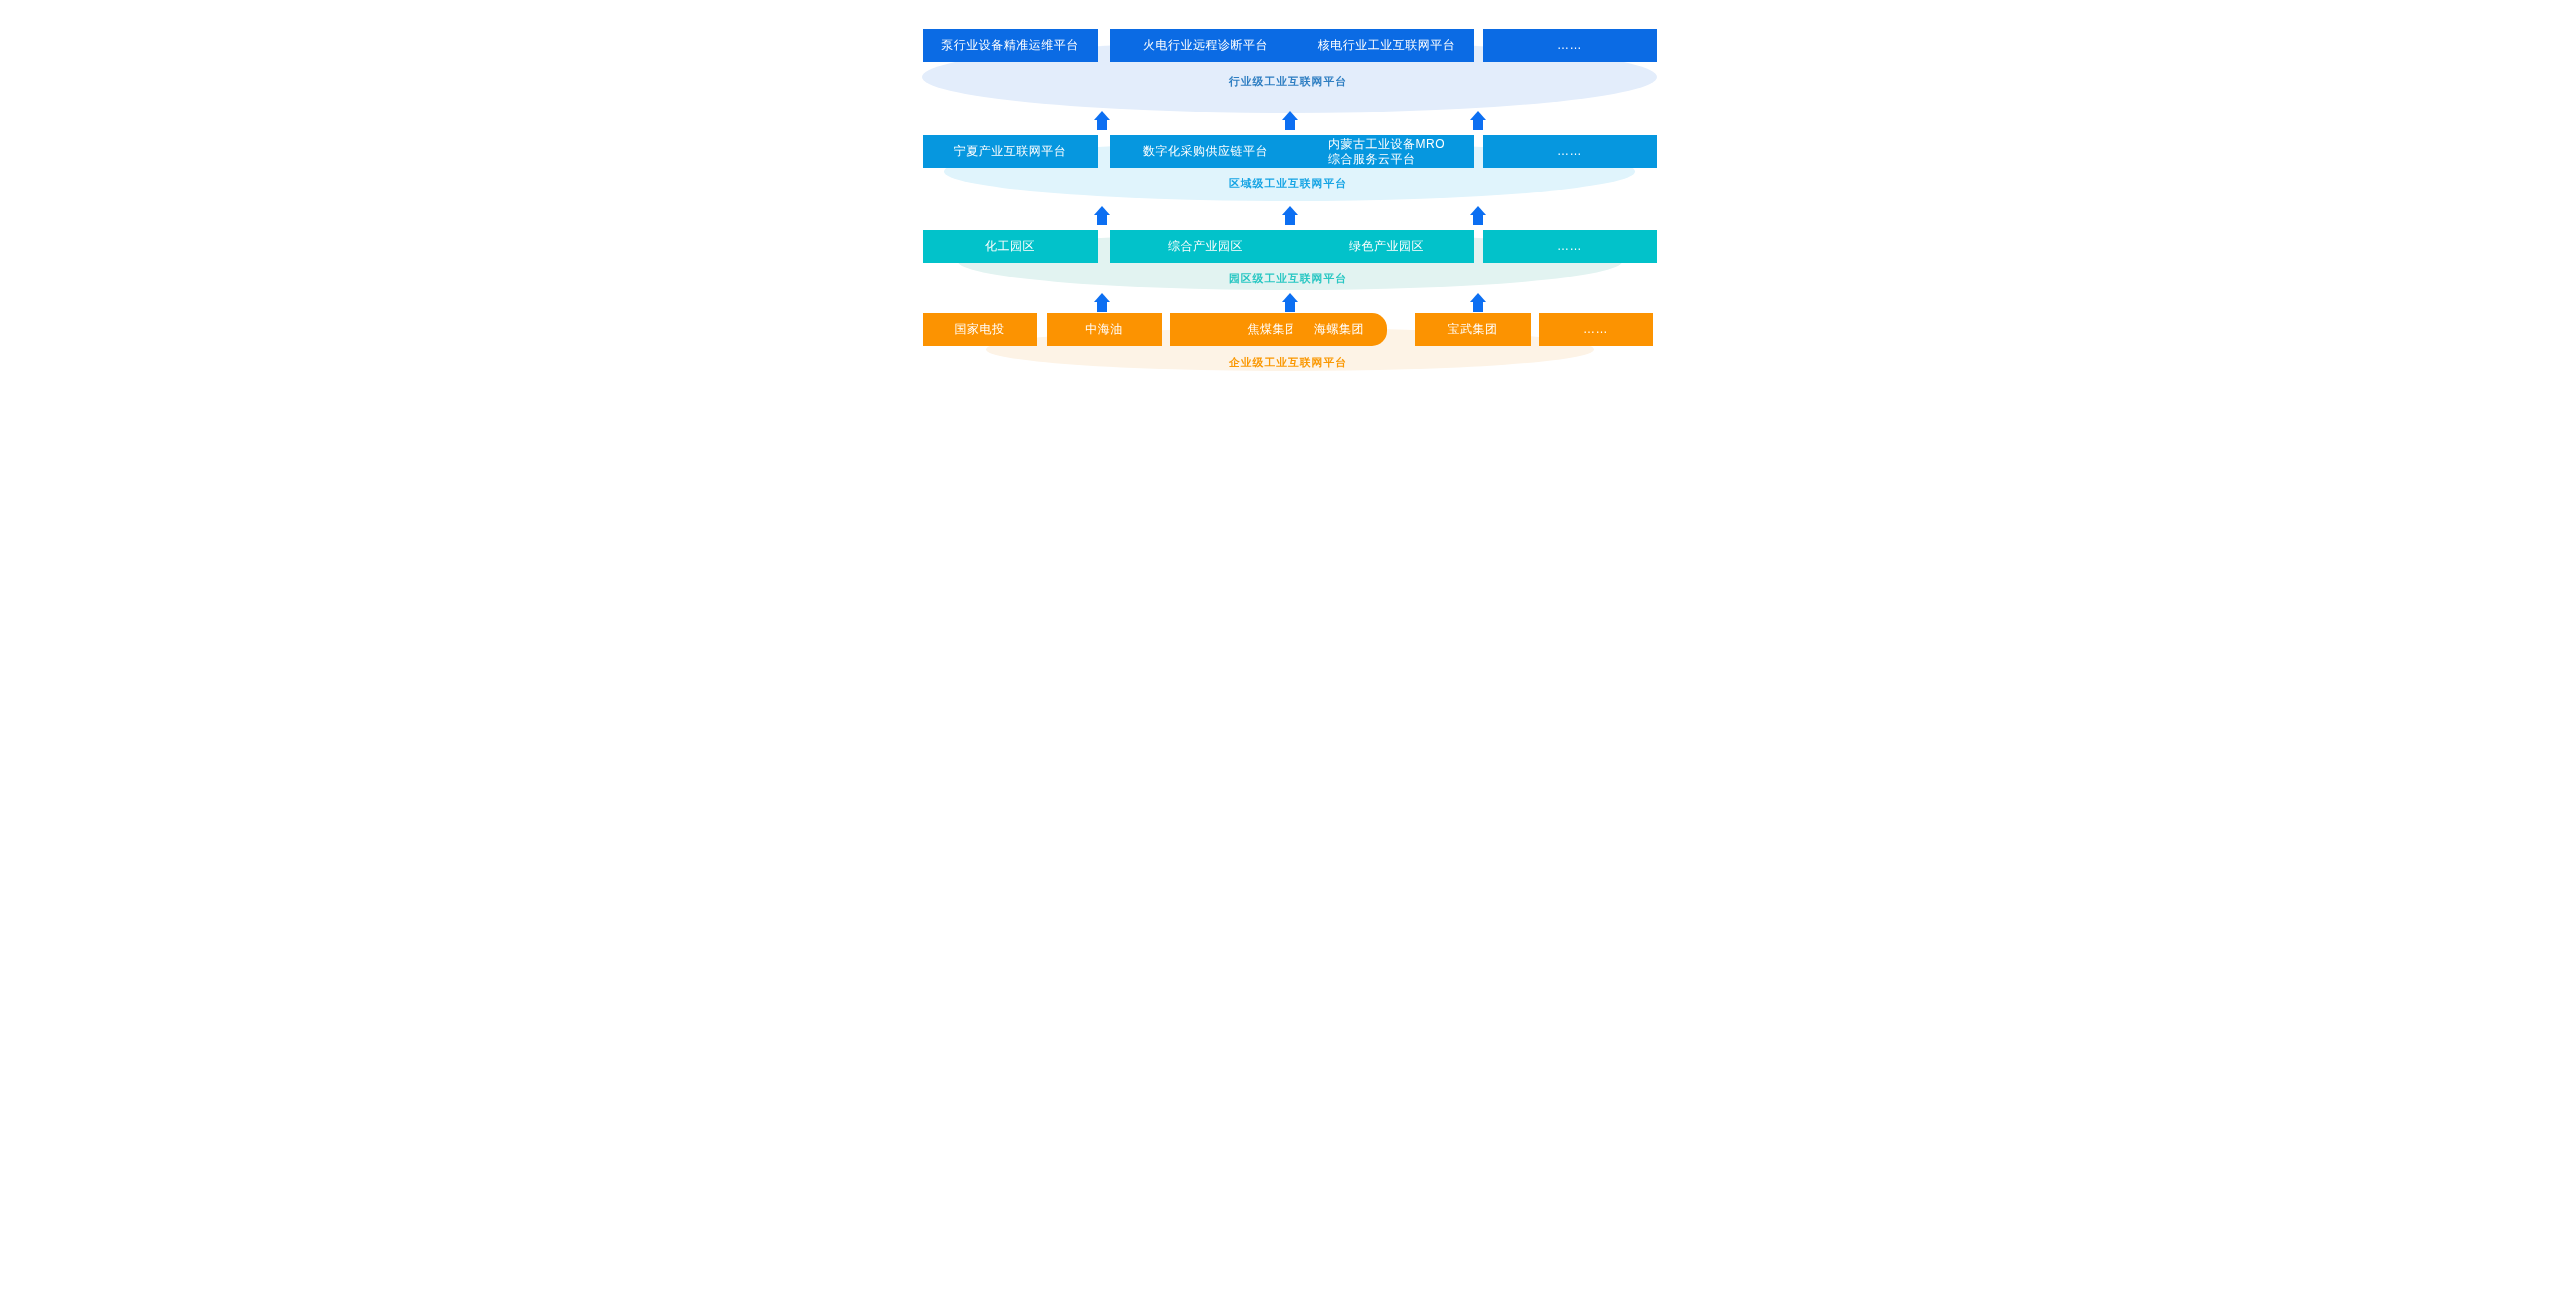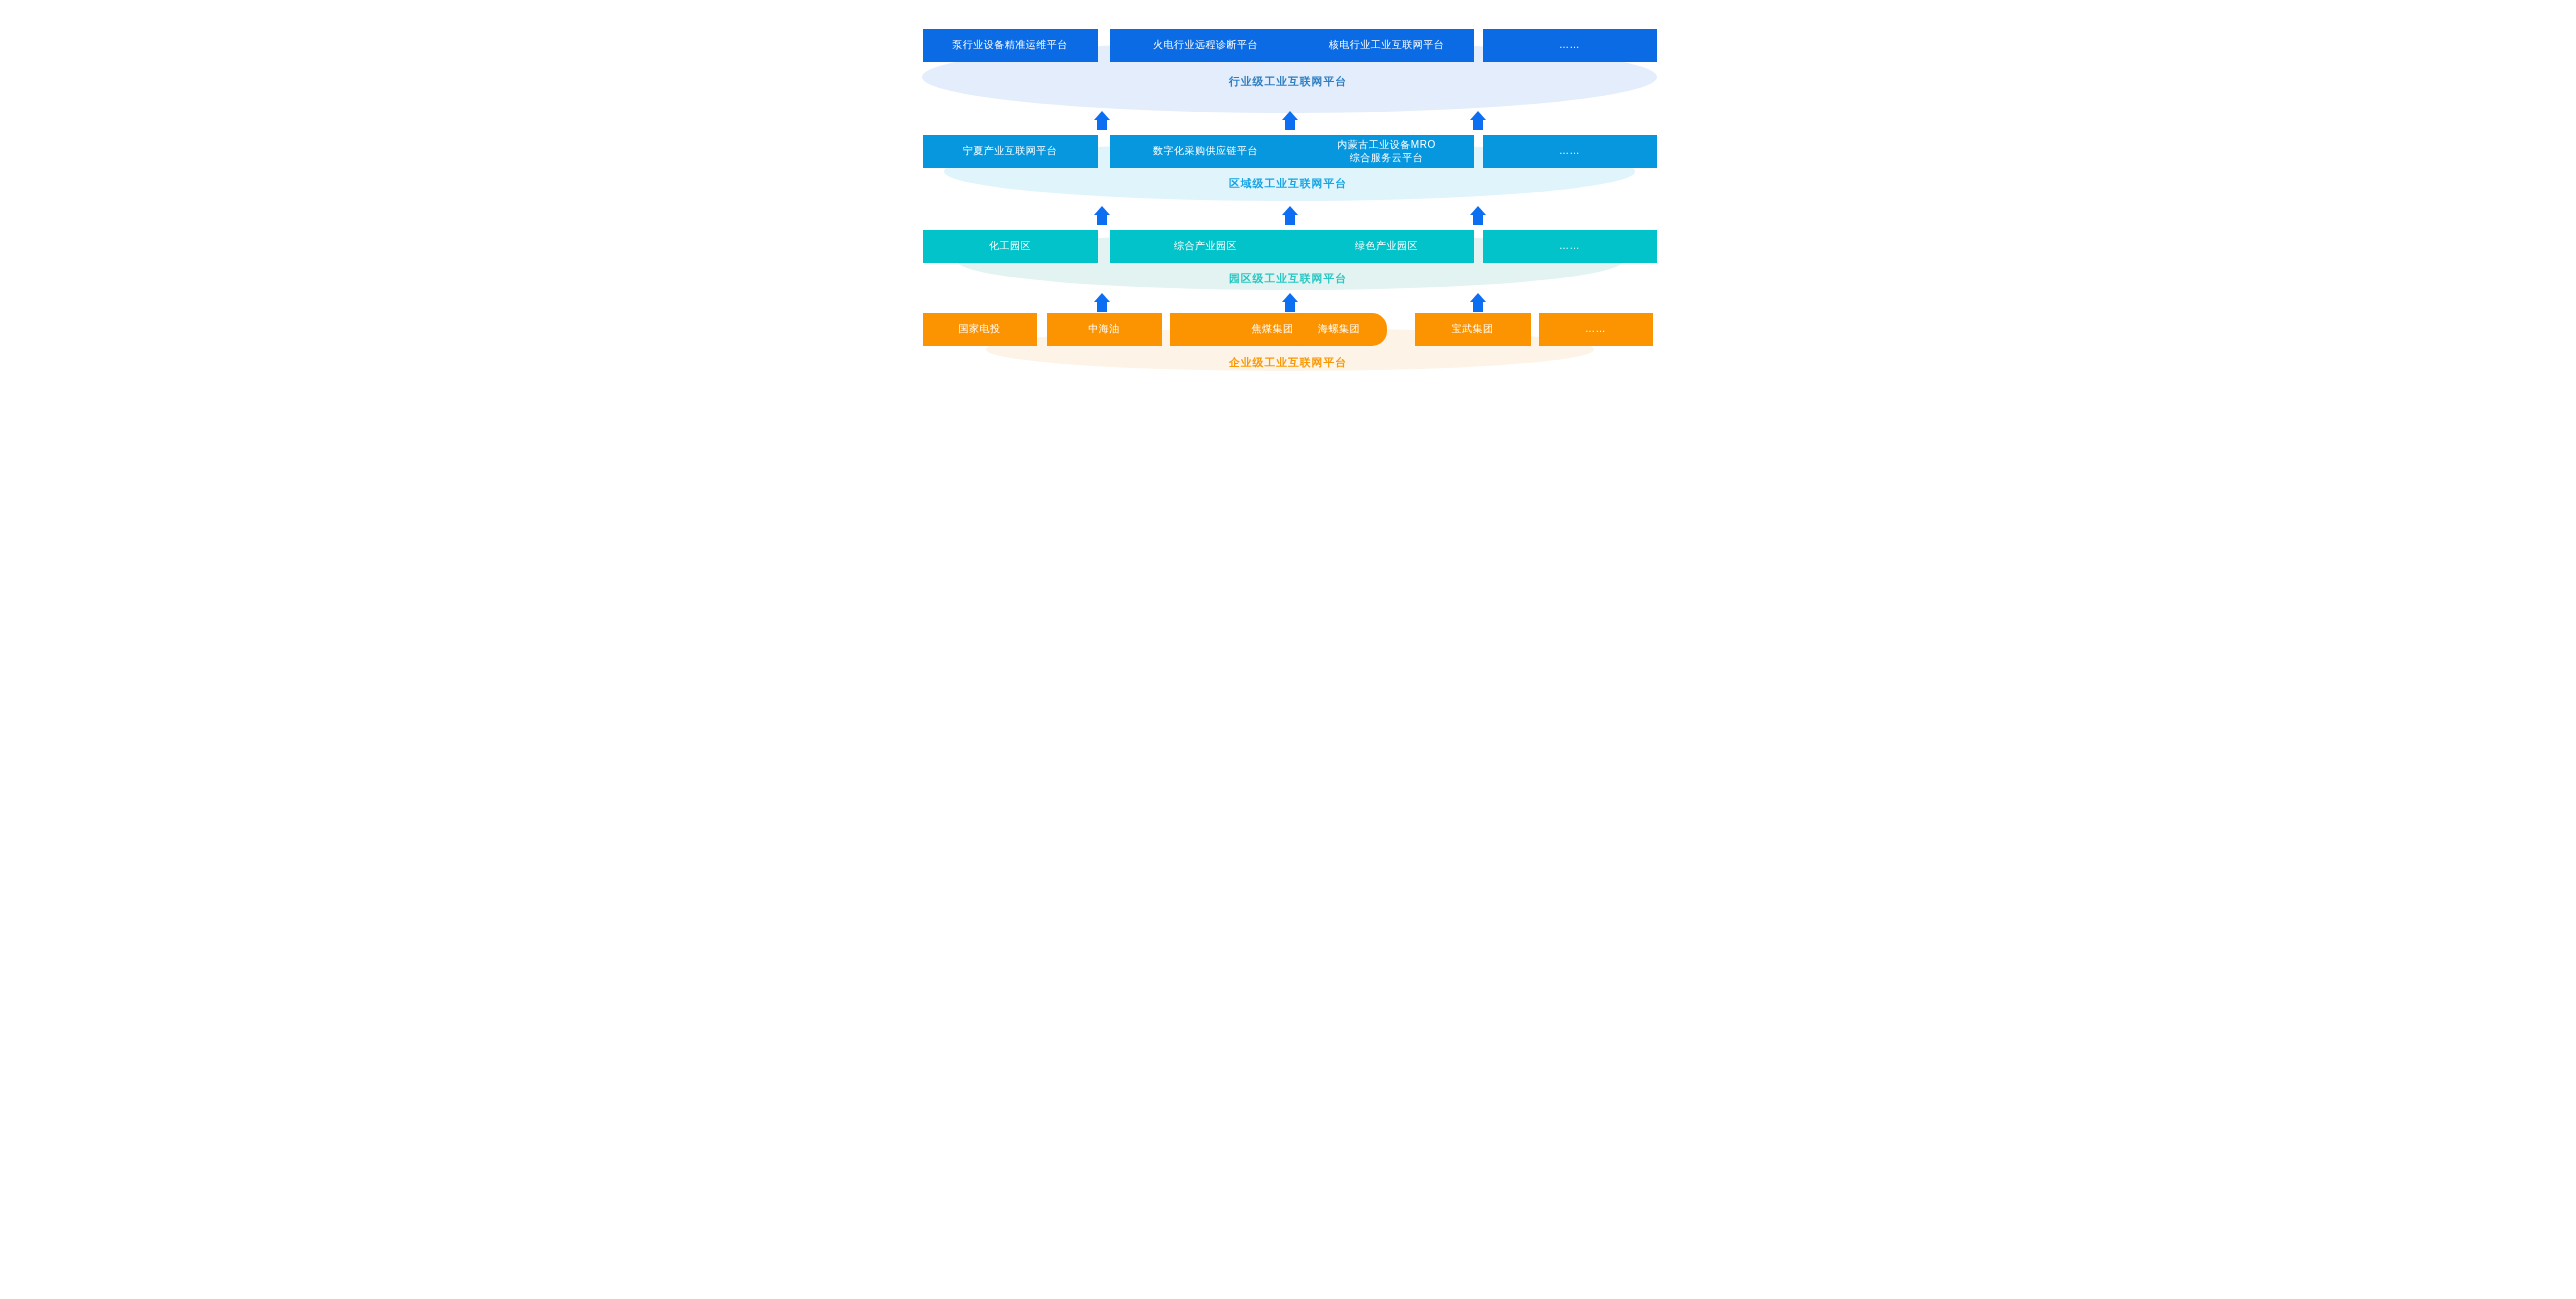--- a/index.html
+++ b/index.html
@@ -26,23 +26,22 @@
   .band.t3 { left: 72px; top: 233px; width: 664px; height: 57px; background: var(--tier3_band); }
   .band.t4 { left: 100px; top: 328px; width: 608px; height: 43px;  background: var(--tier4_band); }
 
   .box {
     position: absolute;
     height: 33px;
     z-index: 2;
     display: flex;
     align-items: center;
     justify-content: center;
-    text-align: center;
     color: #ffffff;
-    font-size: 10px;
+    font-size: 12px;
     line-height: 1.25;
     white-space: pre-line;
     letter-spacing: 0.5px;
   }
   .row1 .box { top: 29px;  background: var(--tier1_box); }
   .row2 .box { top: 135px; background: var(--tier2_box); }
   .row3 .box { top: 230px; background: var(--tier3_box); }
   .row4 .box { top: 313px; background: var(--tier4_box); }
 
   .tier-label {

